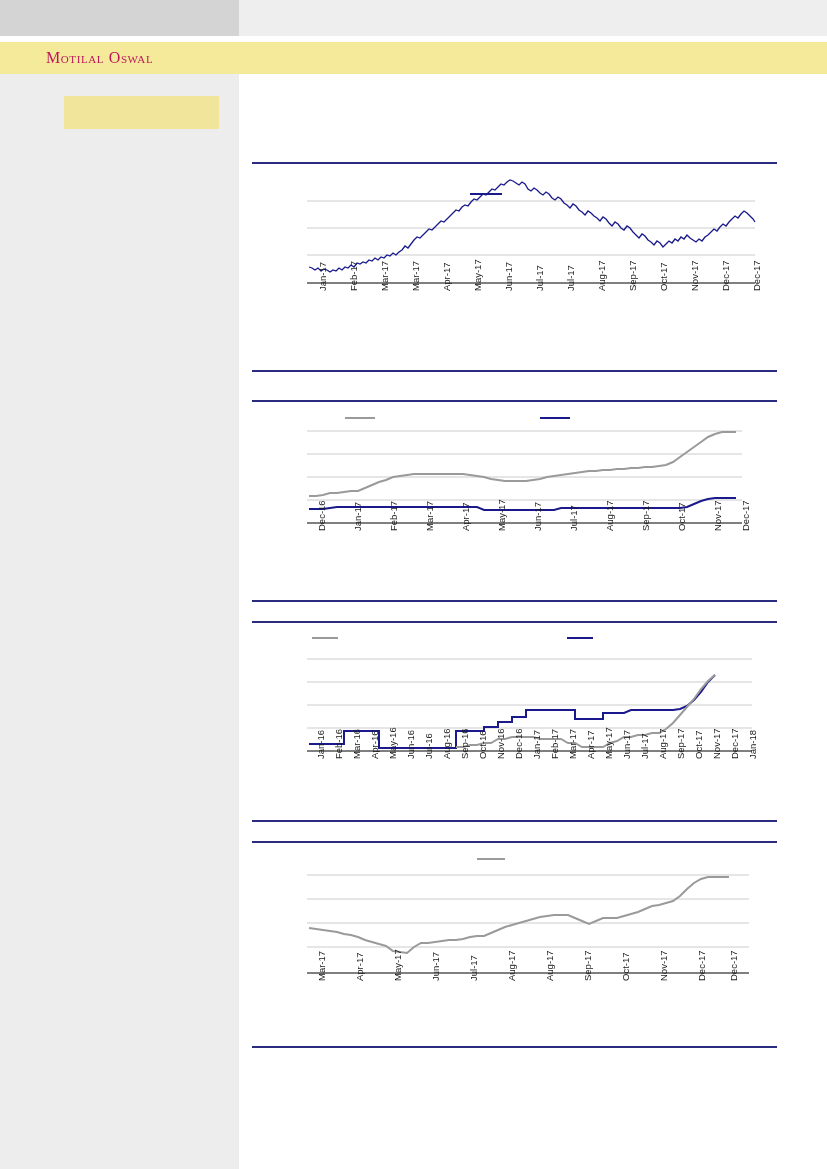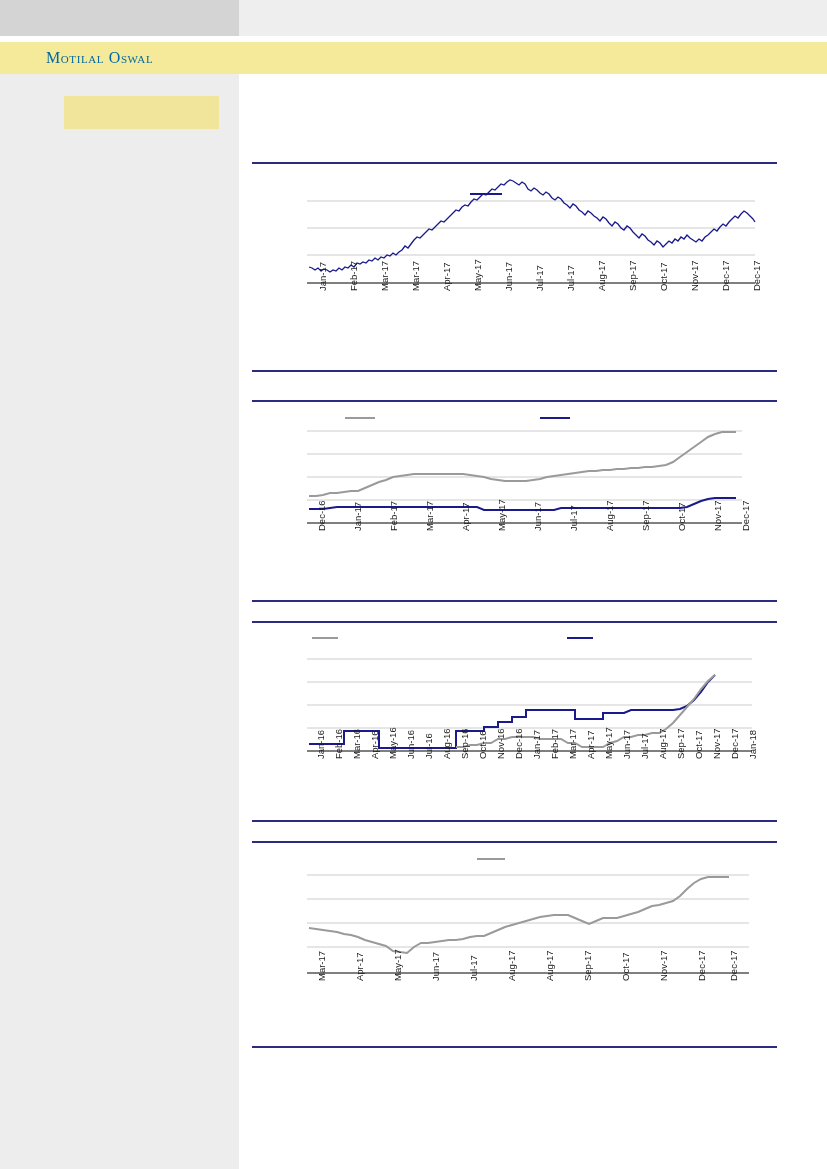--- a/index.html
+++ b/index.html
@@ -39,21 +39,21 @@
     left: 0; top: 42px;
     width: 827px; height: 32px;
     background: #f5e99a;
   }
   .brand {
     position: absolute;
     left: 46px; top: 49px;
     font-family: "Liberation Serif", serif;
     font-size: 16px;
     letter-spacing: 0.6px;
-    color: #0369a1;
+    color: #be185d;
     font-variant: small-caps;
     white-space: nowrap;
   }
   .sidebar {
     position: absolute;
     left: 0; top: 74px;
     width: 239px; height: 1095px;
     background: #ededed;
   }
   .side-yellow-box {

